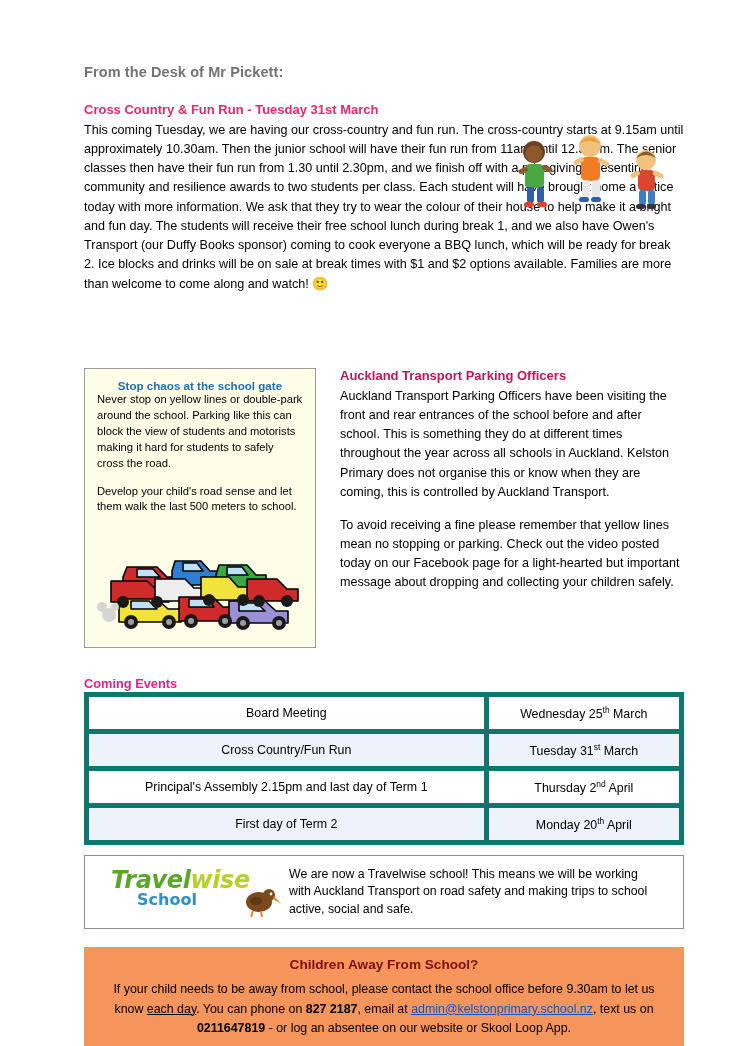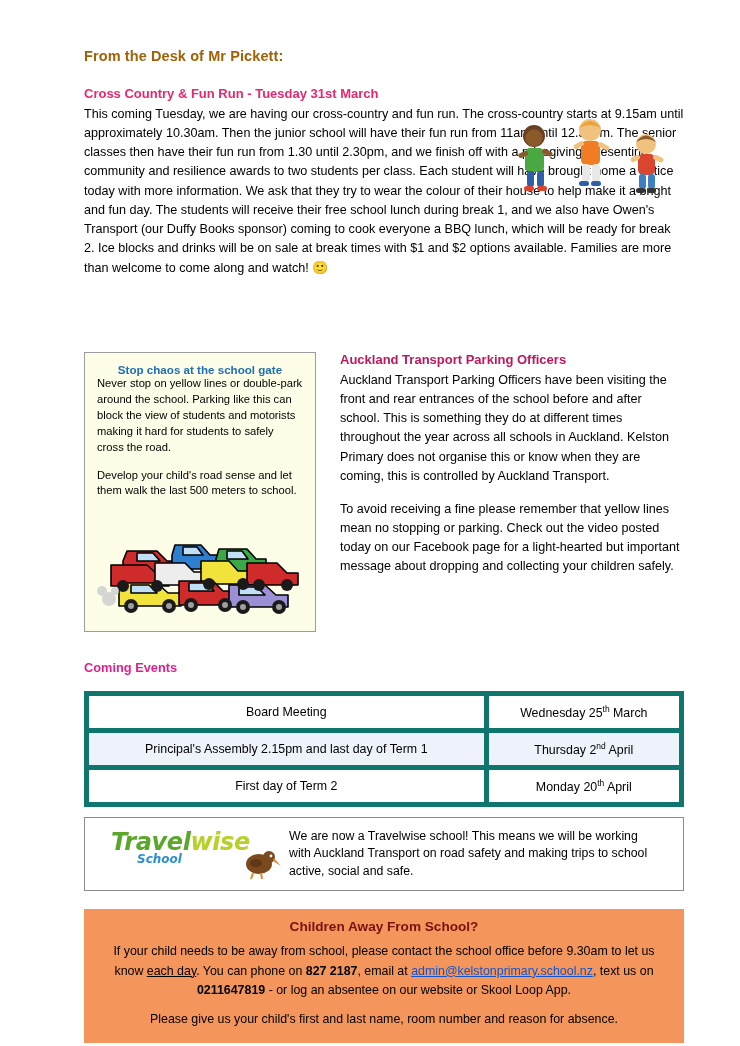--- a/index.html
+++ b/index.html
@@ -20,22 +20,22 @@
     width: 740px;
     height: 1046px;
     box-sizing: border-box;
     padding: 40px 56px 20px 84px;
   }
 
   
   .desk-title {
     font-size: 14.5px;
     font-weight: bold;
-    color: #a16207;
-    margin: 8px 0 22px 0;
+    color: #737373;
+    margin: 24px 0 22px 0;
     letter-spacing: .1px;
   }
 
   
   .sec-head {
     font-size: 13px;
     font-weight: bold;
     color: #e8276e;
     margin-bottom: 4px;
   }
@@ -99,21 +99,21 @@
     font-size: 12.6px;
     line-height: 1.52;
     margin: 0 0 14px 0;
   }
 
   
   .coming-head {
     font-size: 12.8px;
     font-weight: bold;
     color: #e0218a;
-    margin: 28px 0 16px 0;
+    margin: 28px 0 1px 0;
   }
   table.events {
     width: 100%;
     border-collapse: collapse;
     font-size: 12.4px;
   }
   table.events td {
     border: 5px solid #0f766e;
     padding: 6px 8px;
     text-align: center;
@@ -148,24 +148,23 @@
     letter-spacing: -.4px;
     position: absolute;
     left: 4px;
     top: 2px;
   }
   .tw-wise {
     color: #b9cf2a;
   }
   .tw-school {
     font-family: "DejaVu Sans", sans-serif;
-    font-size: 12px;
+    font-size: 16px;
     color: #2b8fd0;
     font-weight: bold;
-    font-style: italic;
     position: absolute;
     left: 30px;
     top: 26px;
   }
   .tw-bird {
     position: absolute;
     left: 134px;
     top: 20px;
   }
   .tw-text {
@@ -325,20 +324,24 @@
   </div>
 
   <div class="coming-head">Coming Events</div>
   <table class="events">
     <tbody>
       <tr>
         <td>Board Meeting</td>
         <td><span>Wednesday 25</span><sup>th</sup><span> March</span></td>
       </tr>
       <tr>
+        <td>Cross Country/Fun Run</td>
+        <td><span>Tuesday 31</span><sup>st</sup><span> March</span></td>
+      </tr>
+      <tr>
         <td>Principal's Assembly 2.15pm and last day of Term 1</td>
         <td><span>Thursday 2</span><sup>nd</sup><span> April</span></td>
       </tr>
       <tr>
         <td>First day of Term 2</td>
         <td><span>Monday 20</span><sup>th</sup><span> April</span></td>
       </tr>
     </tbody>
   </table>
 

